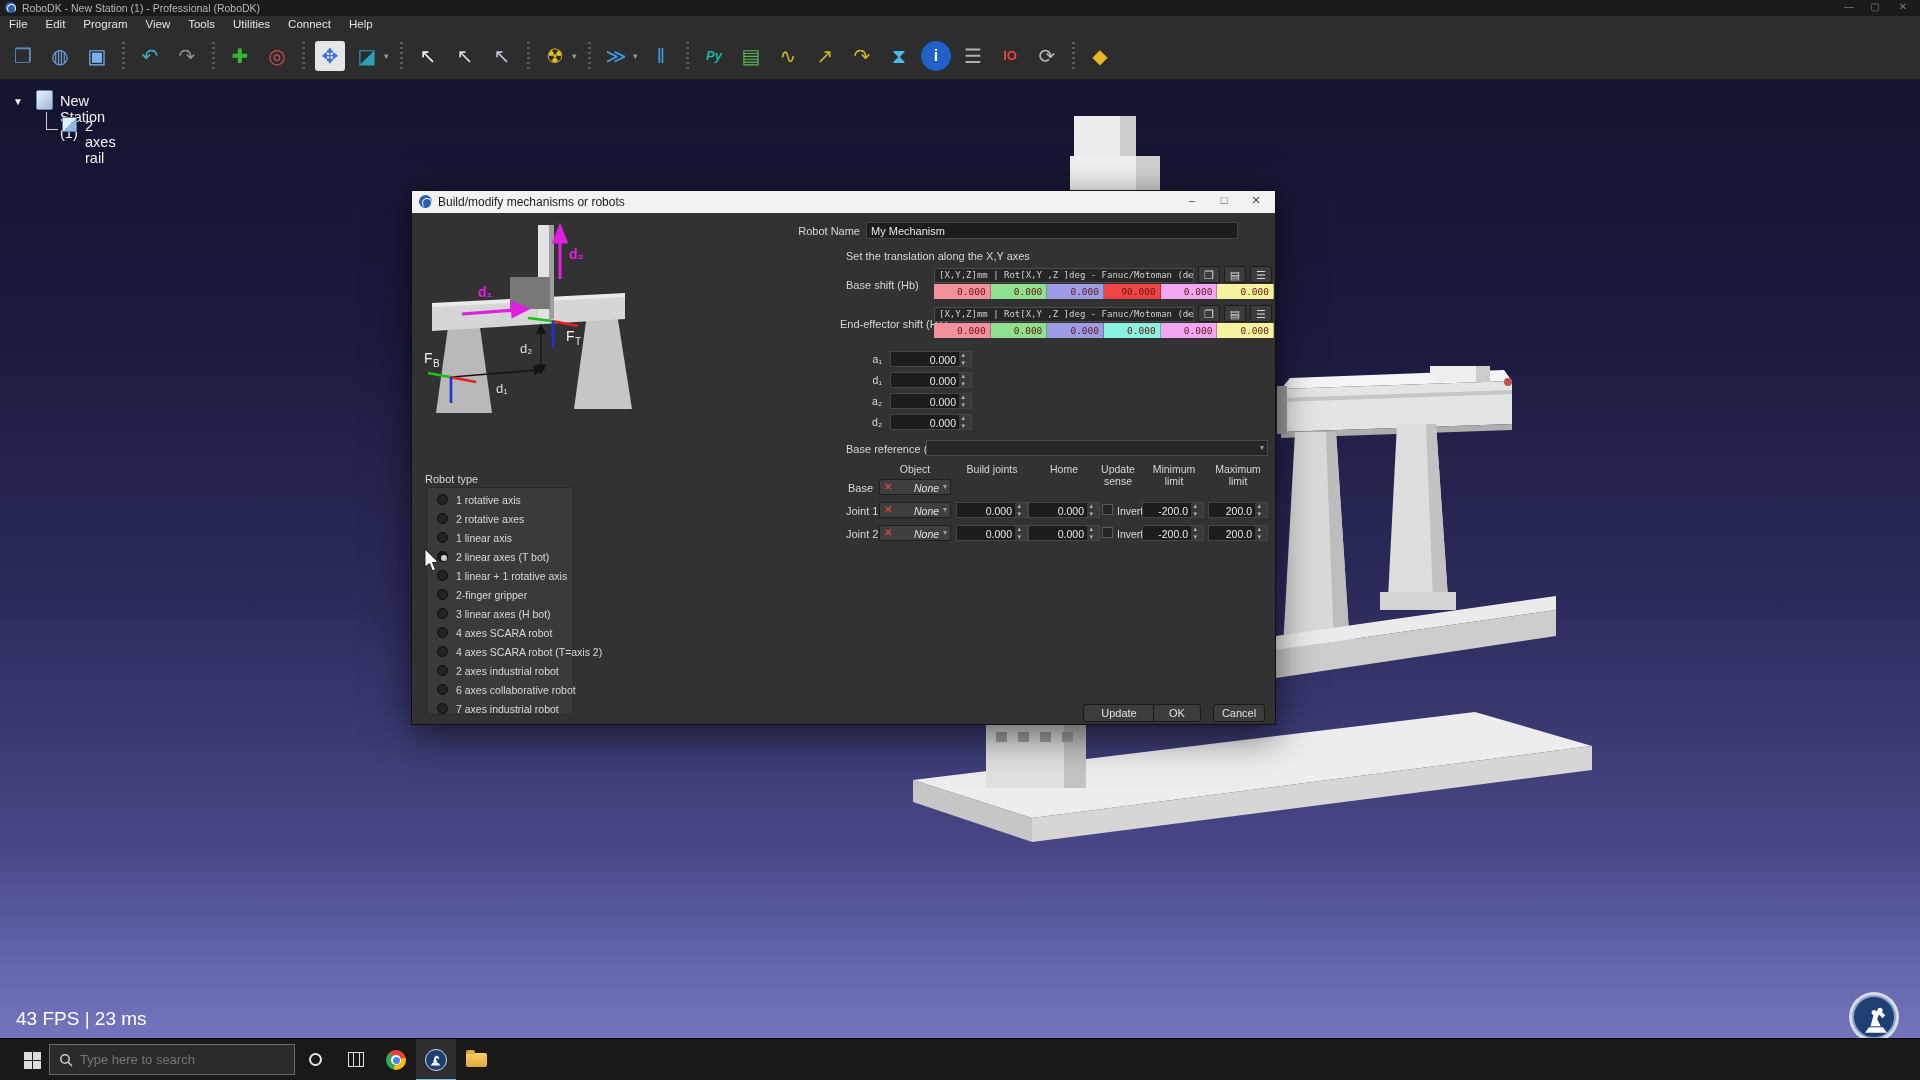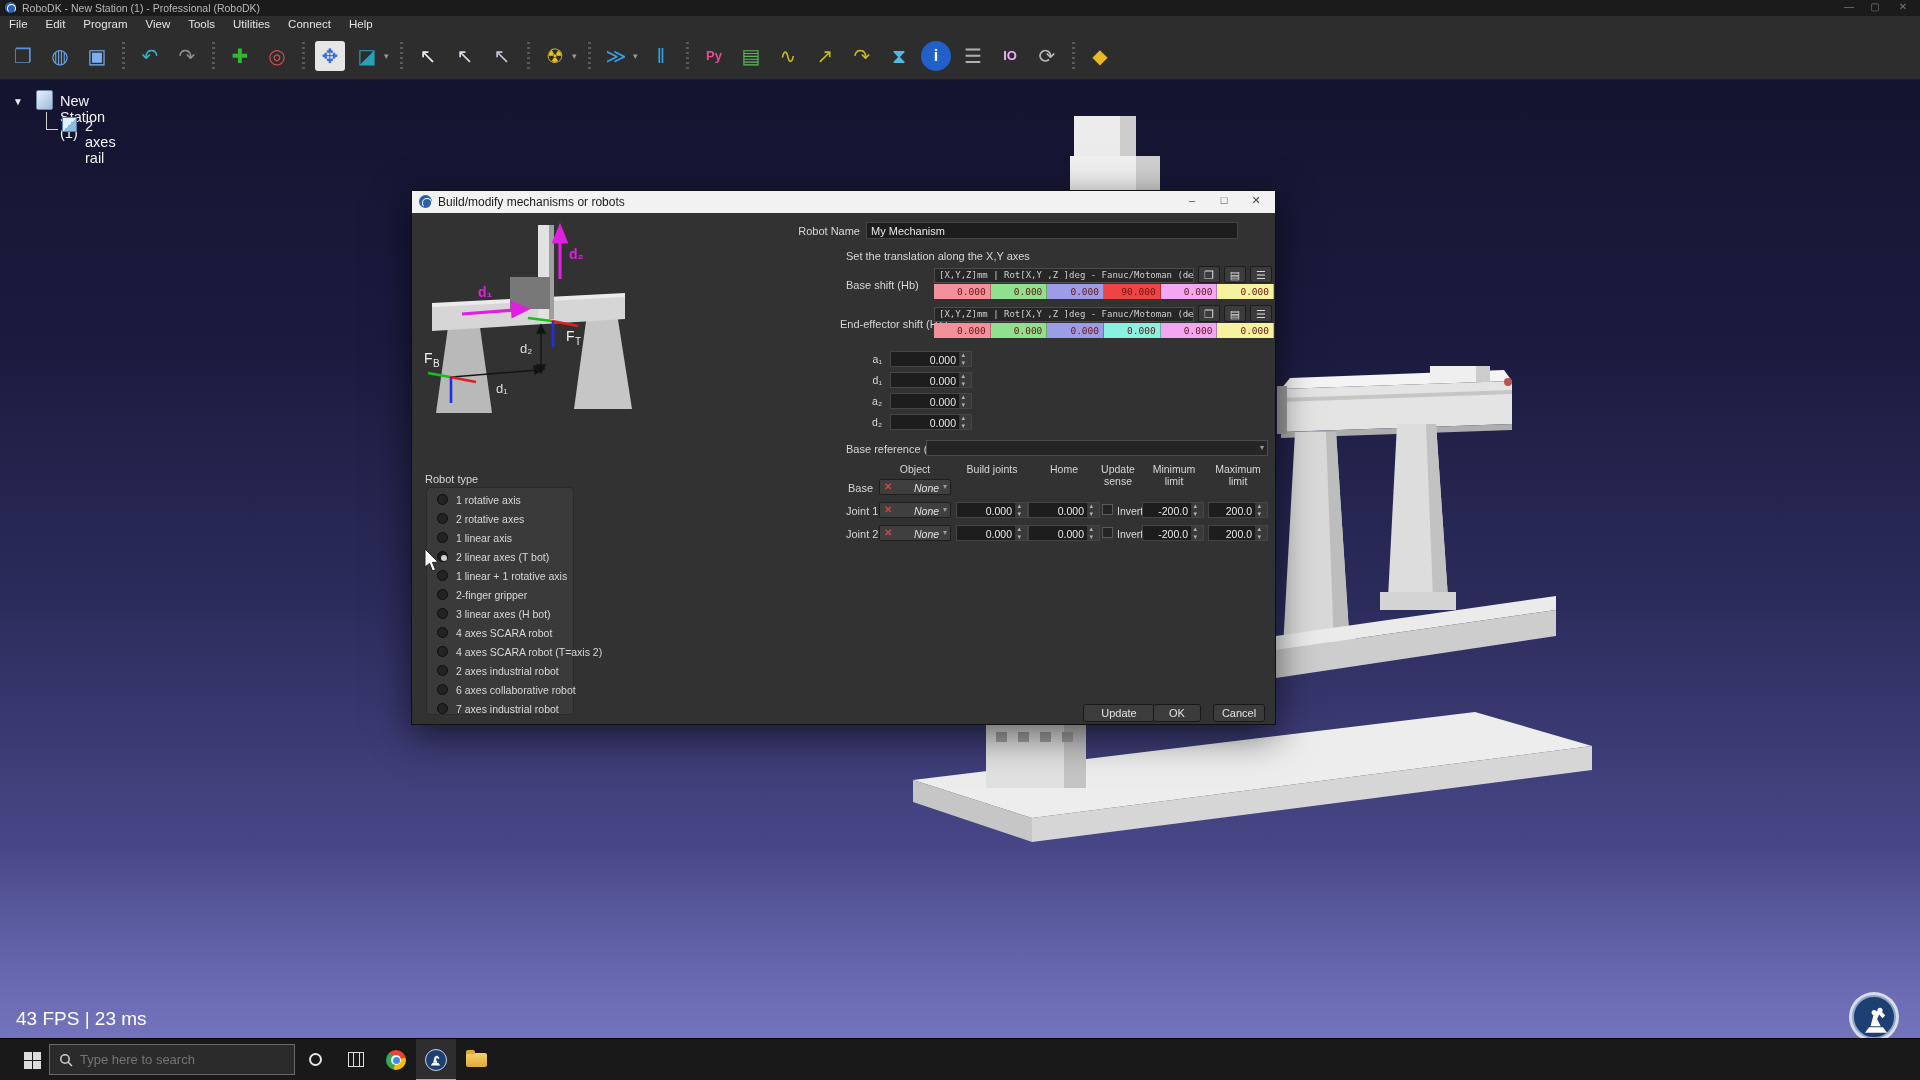--- a/index.html
+++ b/index.html
@@ -195,29 +195,29 @@
     <span class="ticon" style="color: rgb(216, 216, 230);">↖</span>
     <span class="ticon" style="color: rgb(194, 194, 212);">↖</span>
     <span class="tsep"></span>
     <span class="ticon" style="color: rgb(232, 192, 32);">☢</span>
     <span class="tdrop">▾</span>
     <span class="tsep"></span>
     <span class="ticon" style="color: rgb(56, 160, 232);">≫</span>
     <span class="tdrop">▾</span>
     <span class="ticon" style="color: rgb(56, 160, 232);">‖</span>
     <span class="tsep"></span>
-    <span class="ticon ticon-text" style="color: #ec4899;">Py</span>
+    <span class="ticon ticon-text" style="color: #14b8a6; font-style: italic;">Py</span>
     <span class="ticon" style="color: rgb(88, 184, 88);">▤</span>
     <span class="ticon" style="color: rgb(200, 184, 32);">∿</span>
     <span class="ticon" style="color: rgb(200, 184, 32);">↗</span>
     <span class="ticon" style="color: rgb(200, 184, 32);">↷</span>
     <span class="ticon" style="color: rgb(80, 184, 232);">⧗</span>
     <span class="ticon ticon-round" style="color: rgb(255, 255, 255); background: rgb(32, 96, 200);">i</span>
     <span class="ticon" style="color: rgb(176, 176, 176);">☰</span>
-    <span class="ticon ticon-text" style="color: #f0abfc;">IO</span>
+    <span class="ticon ticon-text" style="color: #ef4444;">IO</span>
     <span class="ticon" style="color: rgb(184, 184, 184);">⟳</span>
     <span class="tsep"></span>
     <span class="ticon" style="color: rgb(232, 184, 32);">◆</span>
   </div>
 
 <div id="viewport">
   <svg id="scene" width="1920" height="958" viewBox="0 0 1920 958">
 
     <rect x="1074" y="36" width="60" height="40" fill="#ececec"></rect>
     <rect x="1120" y="36" width="16" height="40" fill="#cdcdcd"></rect>

